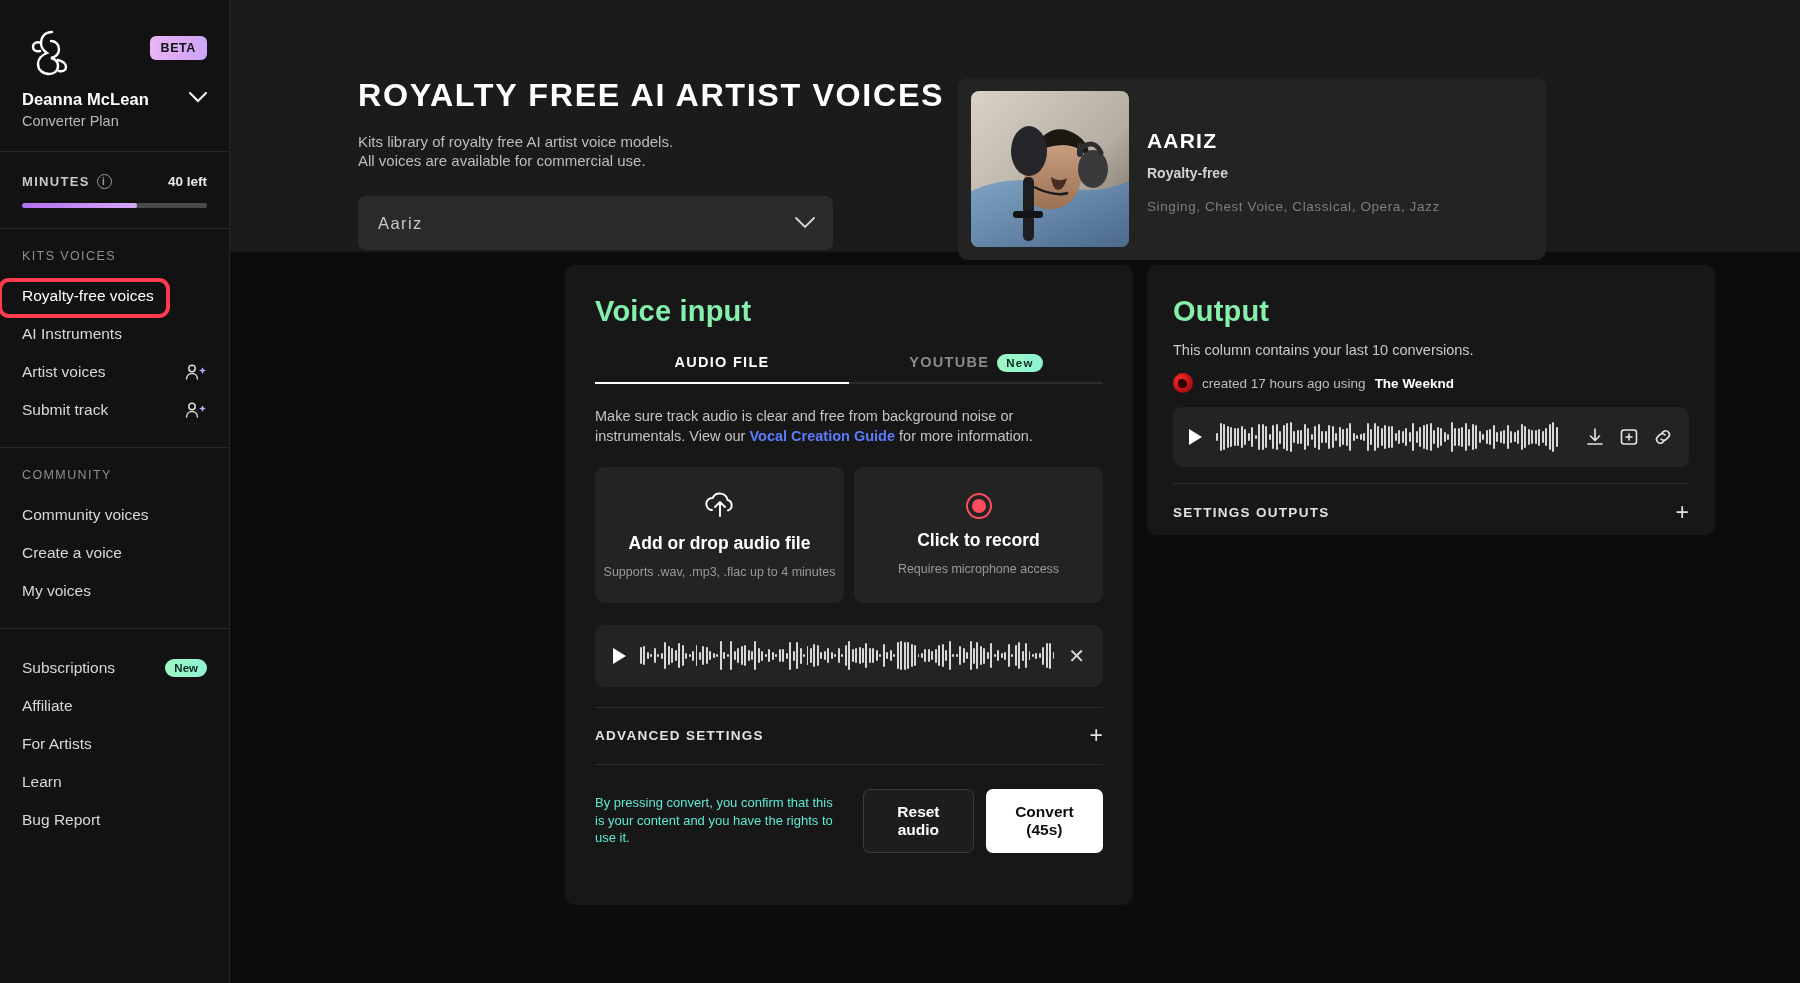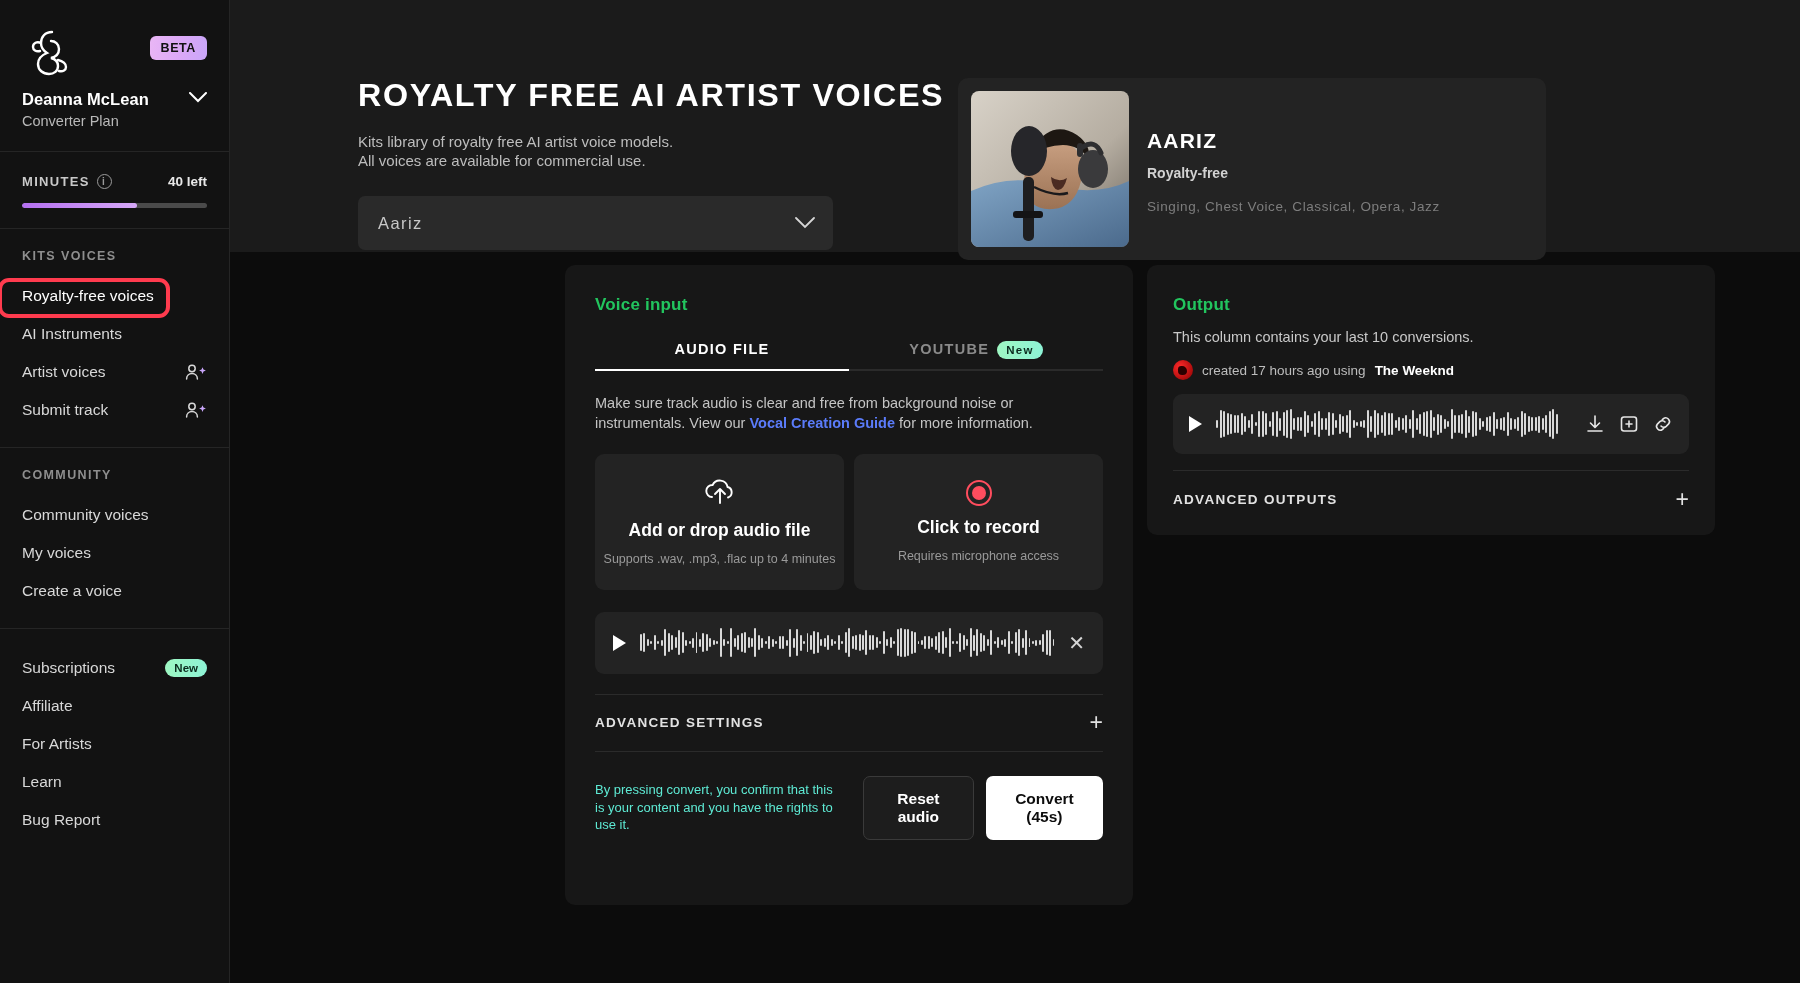--- a/index.html
+++ b/index.html
@@ -40,21 +40,21 @@
   .info-i {
     width: 15px; height: 15px; border: 1.4px solid #9a9a9a; border-radius: 50%;
     color: #9a9a9a; font-size: 10px; font-weight: bold;
     display: inline-flex; align-items: center; justify-content: center; font-style: normal;
   }
   .minutes-left { color: #e8e8e8; font-size: 13.5px; font-weight: bold; }
   .bar-track { margin-top: 14px; height: 5px; border-radius: 3px; background: #4a4a4a; overflow: hidden; }
   .bar-fill { height: 100%; width: 62%; background: linear-gradient(90deg,#b46ff0,#d6a8f7); border-radius: 3px; }
 
   .nav-group { padding: 20px 0 18px 0; }
-  .nav-head { color: #8e8e8e; font-size: 12.5px; font-weight: bold; letter-spacing: 1.4px; padding: 0 22px 14px 22px; }
+  .nav-head { color: #8e8e8e; font-size: 12.5px; font-weight: normal; letter-spacing: 1.4px; padding: 0 22px 14px 22px; }
   .nav-item {
     display: flex; align-items: center; justify-content: space-between;
     padding: 10px 22px; color: #d8d8d8; font-size: 15.5px; cursor: pointer;
   }
   .nav-item.active { color: #fff; }
   .pill-new {
     background: linear-gradient(95deg,#9ef7c2,#8df3d6); color: #0b2b1e;
     font-size: 11.5px; font-weight: bold; padding: 3px 9px; border-radius: 9px;
   }
   .person-plus { display: inline-flex; align-items: center; gap: 2px; }
@@ -98,21 +98,21 @@
   .voice-meta { padding-top: 4px; }
   .voice-name { color: #fff; font-size: 21px; font-weight: bold; letter-spacing: 1.2px; }
   .voice-type { color: #d2d2d2; font-size: 14px; font-weight: bold; margin-top: 12px; }
   .voice-tags { color: #7d7d7d; font-size: 13.5px; letter-spacing: .6px; margin-top: 18px; }
 
   
   .cols { display: flex; gap: 14px; padding: 13px 40px 0 335px; }
   .panel { background: #171717; border-radius: 10px; }
   .panel-input { width: 568px; min-height: 640px; padding: 30px 30px 0 30px; }
   .panel-output { width: 568px; height: 270px; padding: 30px 26px 0 26px; }
-  .panel-title { color: #22c55e; font-size: 17px; font-weight: bold; letter-spacing: .2px; }
+  .panel-title { color: #86efac; font-size: 29px; font-weight: bold; letter-spacing: .2px; }
 
   .tabs { display: flex; margin-top: 26px; }
   .tab {
     flex: 1; text-align: center; padding-bottom: 12px; font-size: 14.5px;
     font-weight: bold; letter-spacing: 1.3px; color: #8a8a8a; cursor: pointer;
     border-bottom: 2px solid #2b2b2b;
   }
   .tab.active { color: #fff; border-bottom: 2px solid #fff; }
   .tab .pill-new { margin-left: 8px; vertical-align: middle; }
 
@@ -243,24 +243,24 @@
             </span>
           </div>
         </div>
         <div class="divider"></div>
         <div class="nav-group">
           <div class="nav-head">COMMUNITY</div>
           <div class="nav-item">
             <span>Community voices</span>
           </div>
           <div class="nav-item">
+            <span>Create a voice</span>
+          </div>
+          <div class="nav-item">
             <span>My voices</span>
-          </div>
-          <div class="nav-item">
-            <span>Create a voice</span>
           </div>
         </div>
         <div class="divider"></div>
         <div class="nav-group">
           <div class="nav-item">
             <span>Subscriptions</span>
             <span class="pill-new">New</span>
           </div>
           <div class="nav-item">
             <span>Affiliate</span>
@@ -641,19 +641,19 @@
           </span>
           <span class="icon-btn">
             <svg width="20" height="20" viewBox="0 0 20 20">
                 <path d="M8 12a3.6 3.6 0 0 0 5.2.3l2.4-2.4a3.7 3.7 0 0 0-5.2-5.2L9.2 5.9" stroke="#e6e6e6" stroke-width="1.6" fill="none" stroke-linecap="round"></path>
                 <path d="M12 8a3.6 3.6 0 0 0-5.2-.3L4.4 10.1a3.7 3.7 0 0 0 5.2 5.2l1.2-1.2" stroke="#e6e6e6" stroke-width="1.6" fill="none" stroke-linecap="round"></path>
               </svg>
           </span>
         </div>
 
         <div class="prev-row">
-          <span class="adv-label">ADVANCED OUTPUTS</span>
+          <span class="adv-label">SETTINGS OUTPUTS</span>
           <span class="plus">+</span>
         </div>
       </section>
     </div>
   </main>
 </div>
 
 </body></html>

